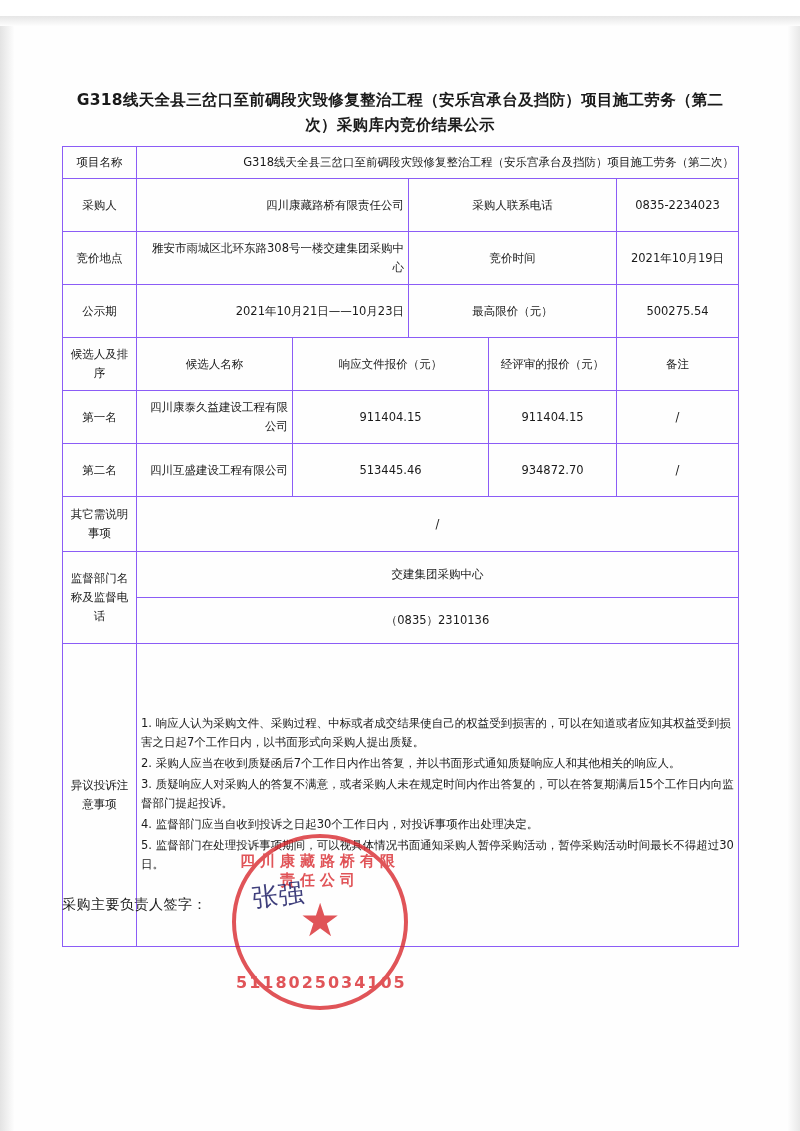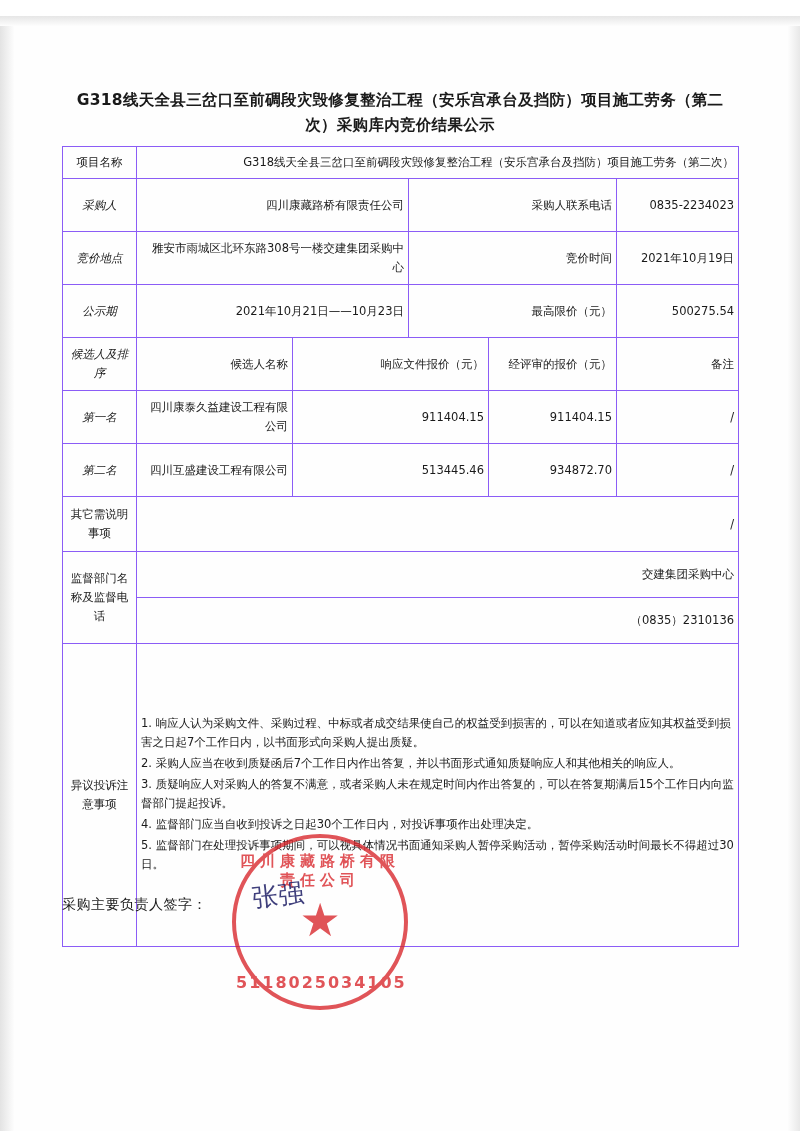--- a/index.html
+++ b/index.html
@@ -45,23 +45,23 @@
     border: 1px solid #8b5cf6;
     padding: 6px 4px;
     font-size: 11.5px;
     line-height: 19px;
     vertical-align: middle;
   }
   .lbl {
     text-align: center;
     width: 72px;
   }
-  .c { text-align: right; }
+  .c { text-align: center; }
   .l { text-align: right; }
-  .tall { height: 40px; font-style: italic; }
+  .tall { height: 40px; }
   .notes-cell {
     vertical-align: middle;
     text-align: left;
     line-height: 21px;
     padding: 10px 12px 10px 10px;
     font-size: 11.5px;
   }
   .notes-cell p {
     margin: 0 0 2px 0;
     text-indent: 0;

